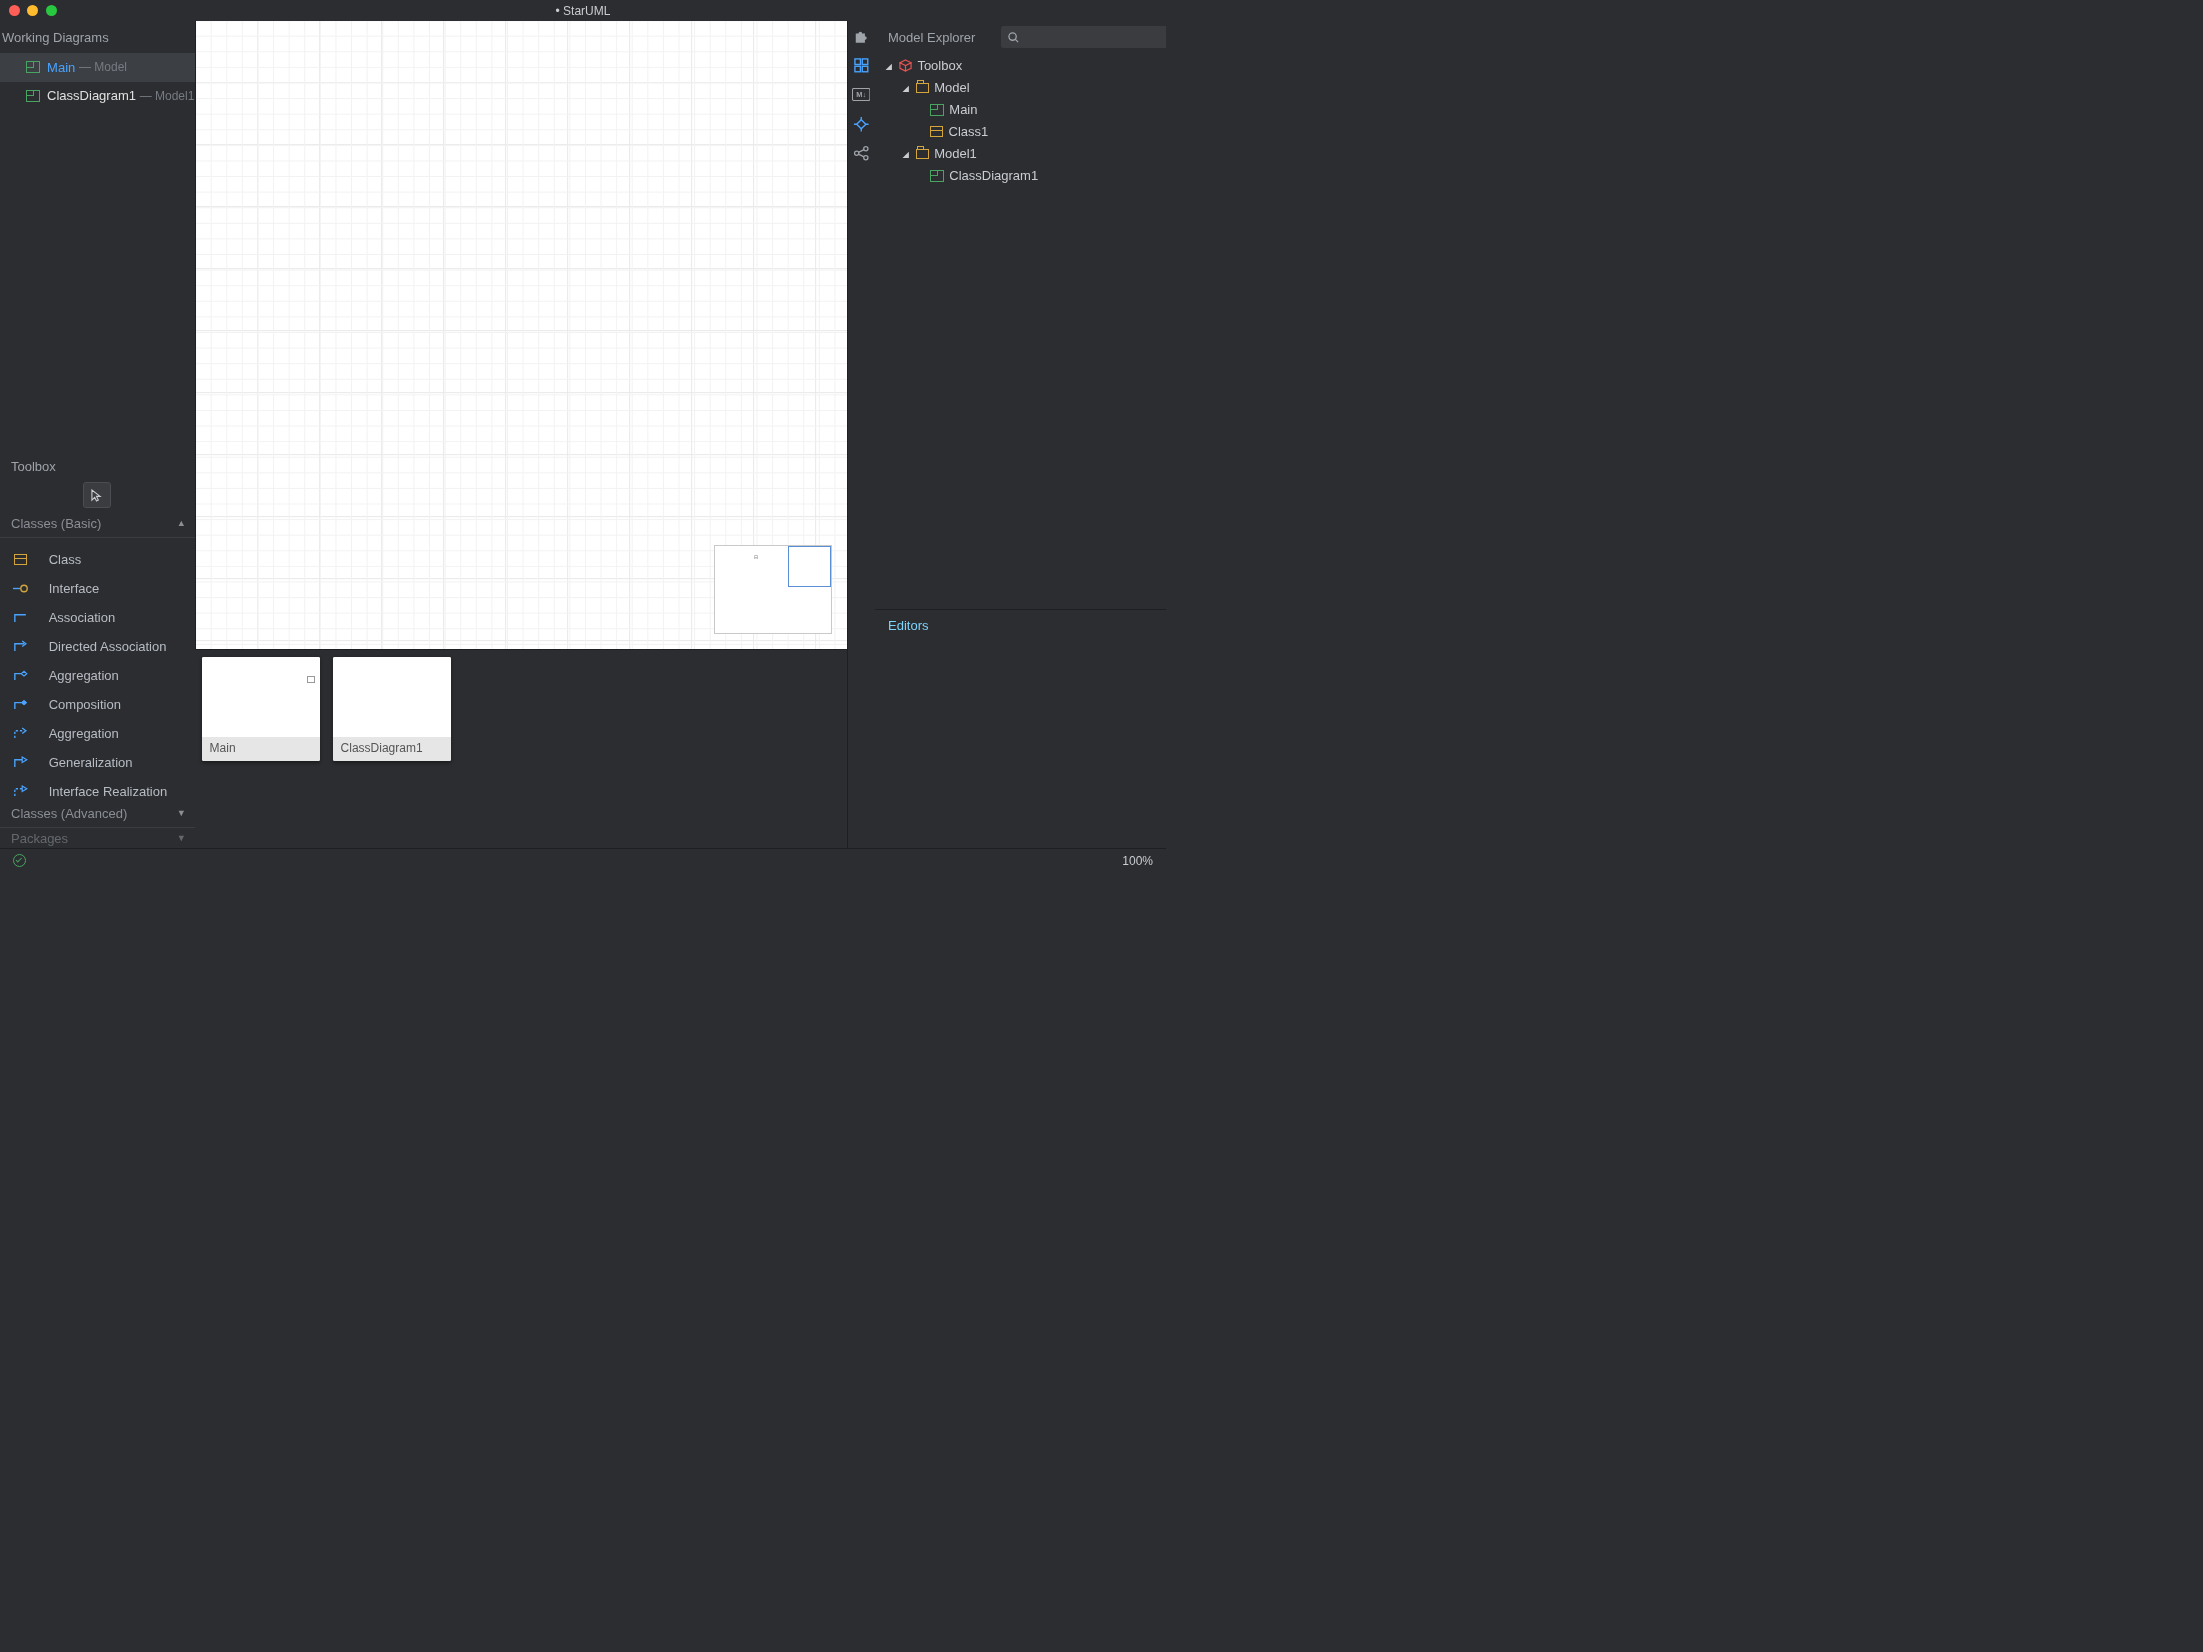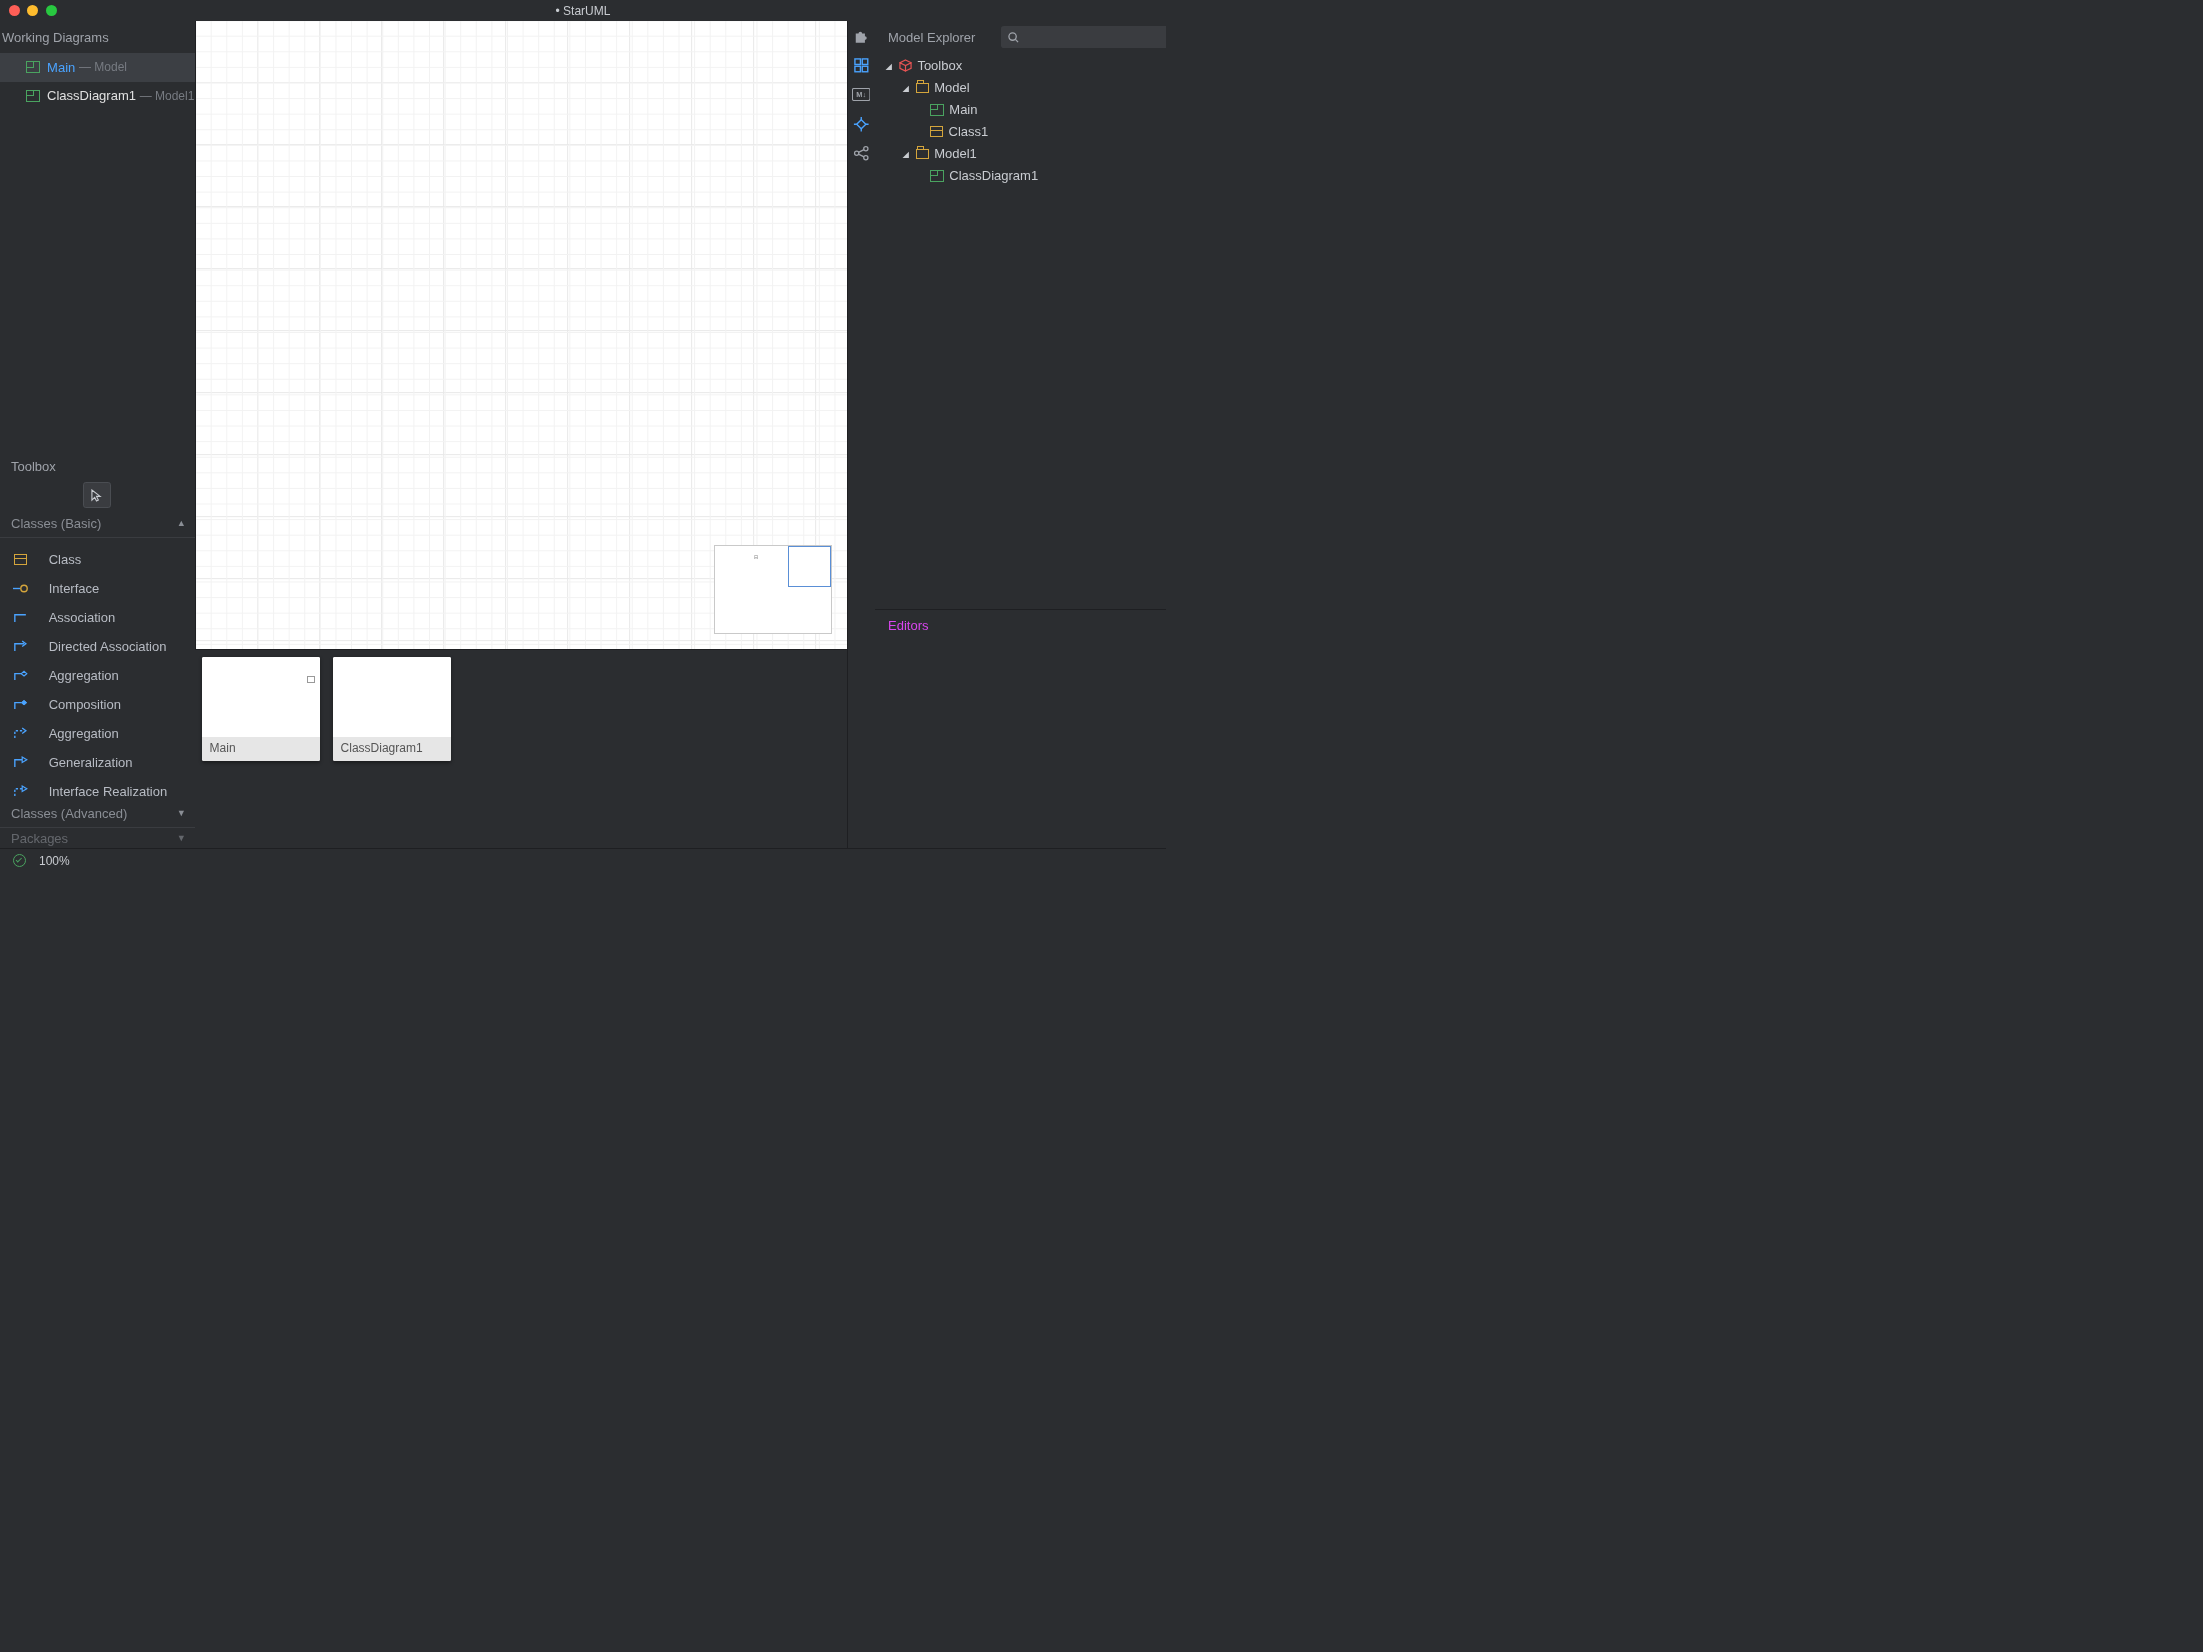--- a/index.html
+++ b/index.html
@@ -97,25 +97,25 @@
   .gear { color: #9fa3aa; cursor: pointer; width: 16.5px; text-align: center; }
 
   .tree { padding: 1.8px 3.7px 0 0; font-size: 13px; }
   .tree-row { height: 22px; display: flex; align-items: center; gap: 5.5px; cursor: pointer; }
   .tw { display: inline-block; width: 9.2px; font-size: 8.3px; color: #c9ccd1; text-align: center; }
   .tree-label { color: #c9ccd1; }
   .indent-1 { padding-left: 9.2px; }
   .indent-2 { padding-left: 26px; }
   .indent-4 { padding-left: 55px; }
 
-  .editors-header { height: 32px; display: flex; align-items: center; padding: 0 13px; font-size: 13px; color: #d946ef; border-top: 0.9px solid #1e1f22; }
+  .editors-header { height: 32px; display: flex; align-items: center; padding: 0 13px; font-size: 13px; color: #7dd3fc; border-top: 0.9px solid #1e1f22; }
   .right-spacer-top { height: 422px; }
   
   
-  .statusbar { position: absolute; left: 0; right: 0; bottom: 0; height: 24px; background: #2b2d30; border-top: 0.9px solid #1e1f22; display: flex; align-items: center; justify-content: flex-start; padding: 0 13px; gap: 13px; font-size: 12px; color: #c9ccd1; }
+  .statusbar { position: absolute; left: 0; right: 0; bottom: 0; height: 24px; background: #2b2d30; border-top: 0.9px solid #1e1f22; display: flex; align-items: center; justify-content: space-between; padding: 0 13px; gap: 13px; font-size: 12px; color: #c9ccd1; }
   .status-ok { width: 13px; height: 13px; border-radius: 50%; border: 1.8px solid #4aa360; position: relative; }
   .status-ok::after { content: ""; position: absolute; left: 1.8px; top: 2.8px; width: 4.6px; height: 2.3px; border-left: 1.8px solid #4aa360; border-bottom: 1.8px solid #4aa360; transform: rotate(-45deg); }
 </style>
 </head>
 <body>
 
 <div class="titlebar">
   <div class="traffic-lights">
     <div class="tl red"></div>
     <div class="tl yellow"></div>

